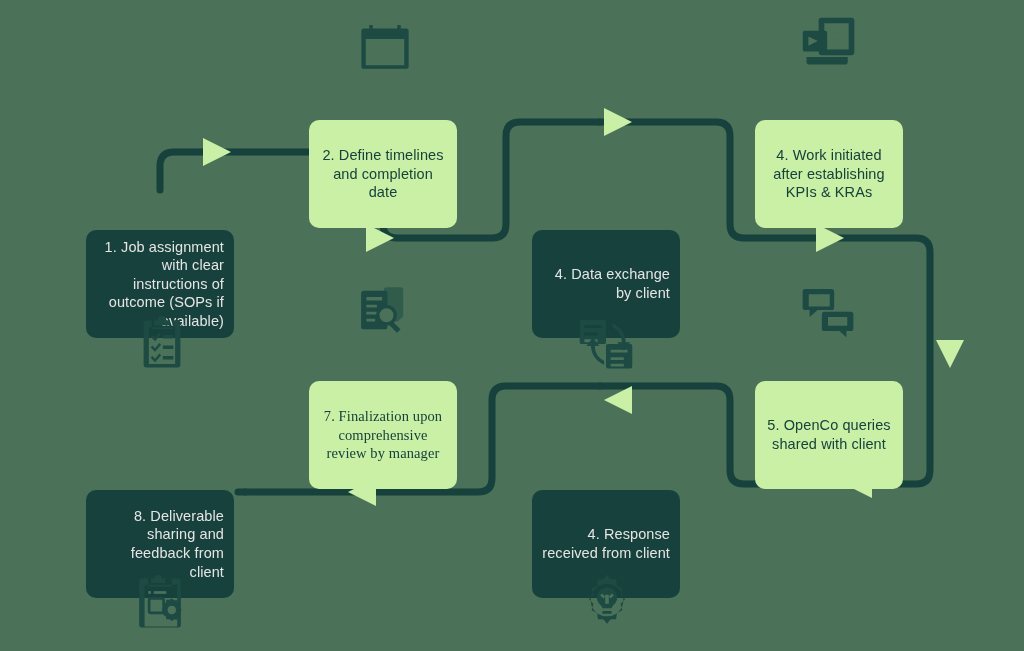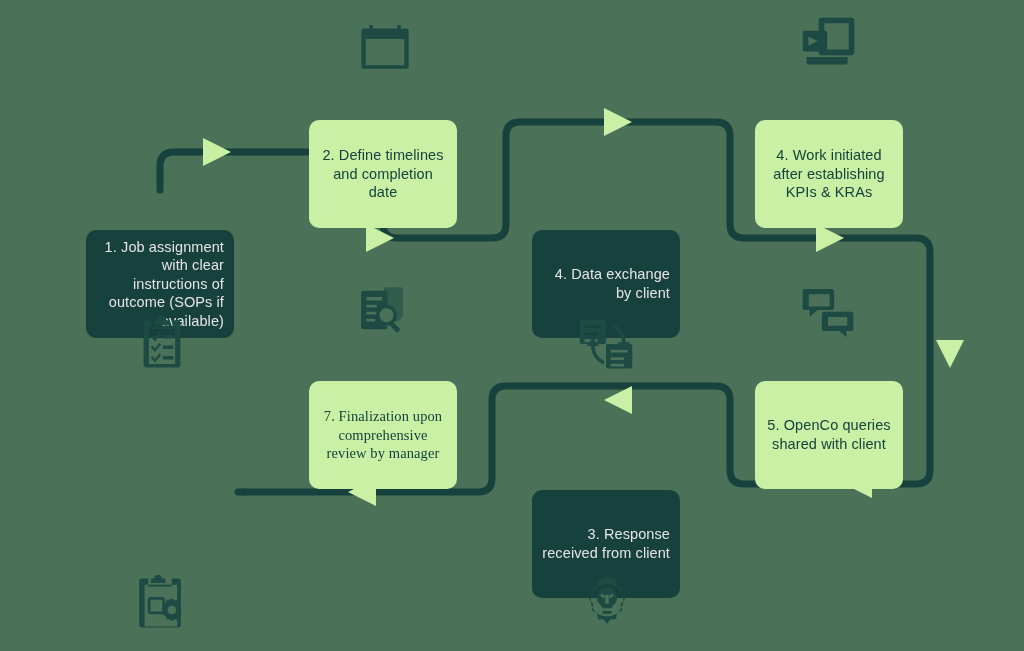--- a/index.html
+++ b/index.html
@@ -75,24 +75,27 @@
   <div class="node dark" style="left:532px;top:194px;width:148px;height:108px;">
     <span>4. Data exchange by client</span>
   </div>
   <div class="node light" style="left:755px;top:84px;width:148px;height:108px;">
     <span>4. Work initiated after establishing KPIs &amp; KRAs</span>
   </div>
   <div class="node light" style="left:755px;top:345px;width:148px;height:108px;">
     <span>5. OpenCo queries shared with client</span>
   </div>
   <div class="node dark" style="left:532px;top:454px;width:148px;height:108px;">
-    <span>3. Response received from client</span>
+    <span>4. Response received from client</span>
   </div>
   <div class="node light" style="left:309px;top:345px;width:148px;height:108px;font-family:Liberation Serif, serif;">
     <span>7. Finalization upon comprehensive review by manager</span>
+  </div>
+  <div class="node dark" style="left:86px;top:454px;width:148px;height:108px;">
+    <span>8. Deliverable sharing and feedback from client</span>
   </div>
 
   <div class="icon" style="left:357px;top:18px;width:56px;height:56px;">
     <svg viewBox="0 0 64 64" fill="currentColor">
       <path d="M14 8h4v6h-4zM46 8h4v6h-4z"></path>
       <path d="M8 12h48a3 3 0 0 1 3 3v40a3 3 0 0 1-3 3H8a3 3 0 0 1-3-3V15a3 3 0 0 1 3-3zm2 12v30h44V24H10z"></path>
       <rect x="14" y="29" width="9" height="8" fill="#4b7158"></rect>
       <rect x="26" y="29" width="9" height="8" fill="#4b7158"></rect>
       <rect x="38" y="29" width="9" height="8" fill="#4b7158"></rect>
       <rect x="14" y="41" width="9" height="8" fill="#4b7158"></rect>

